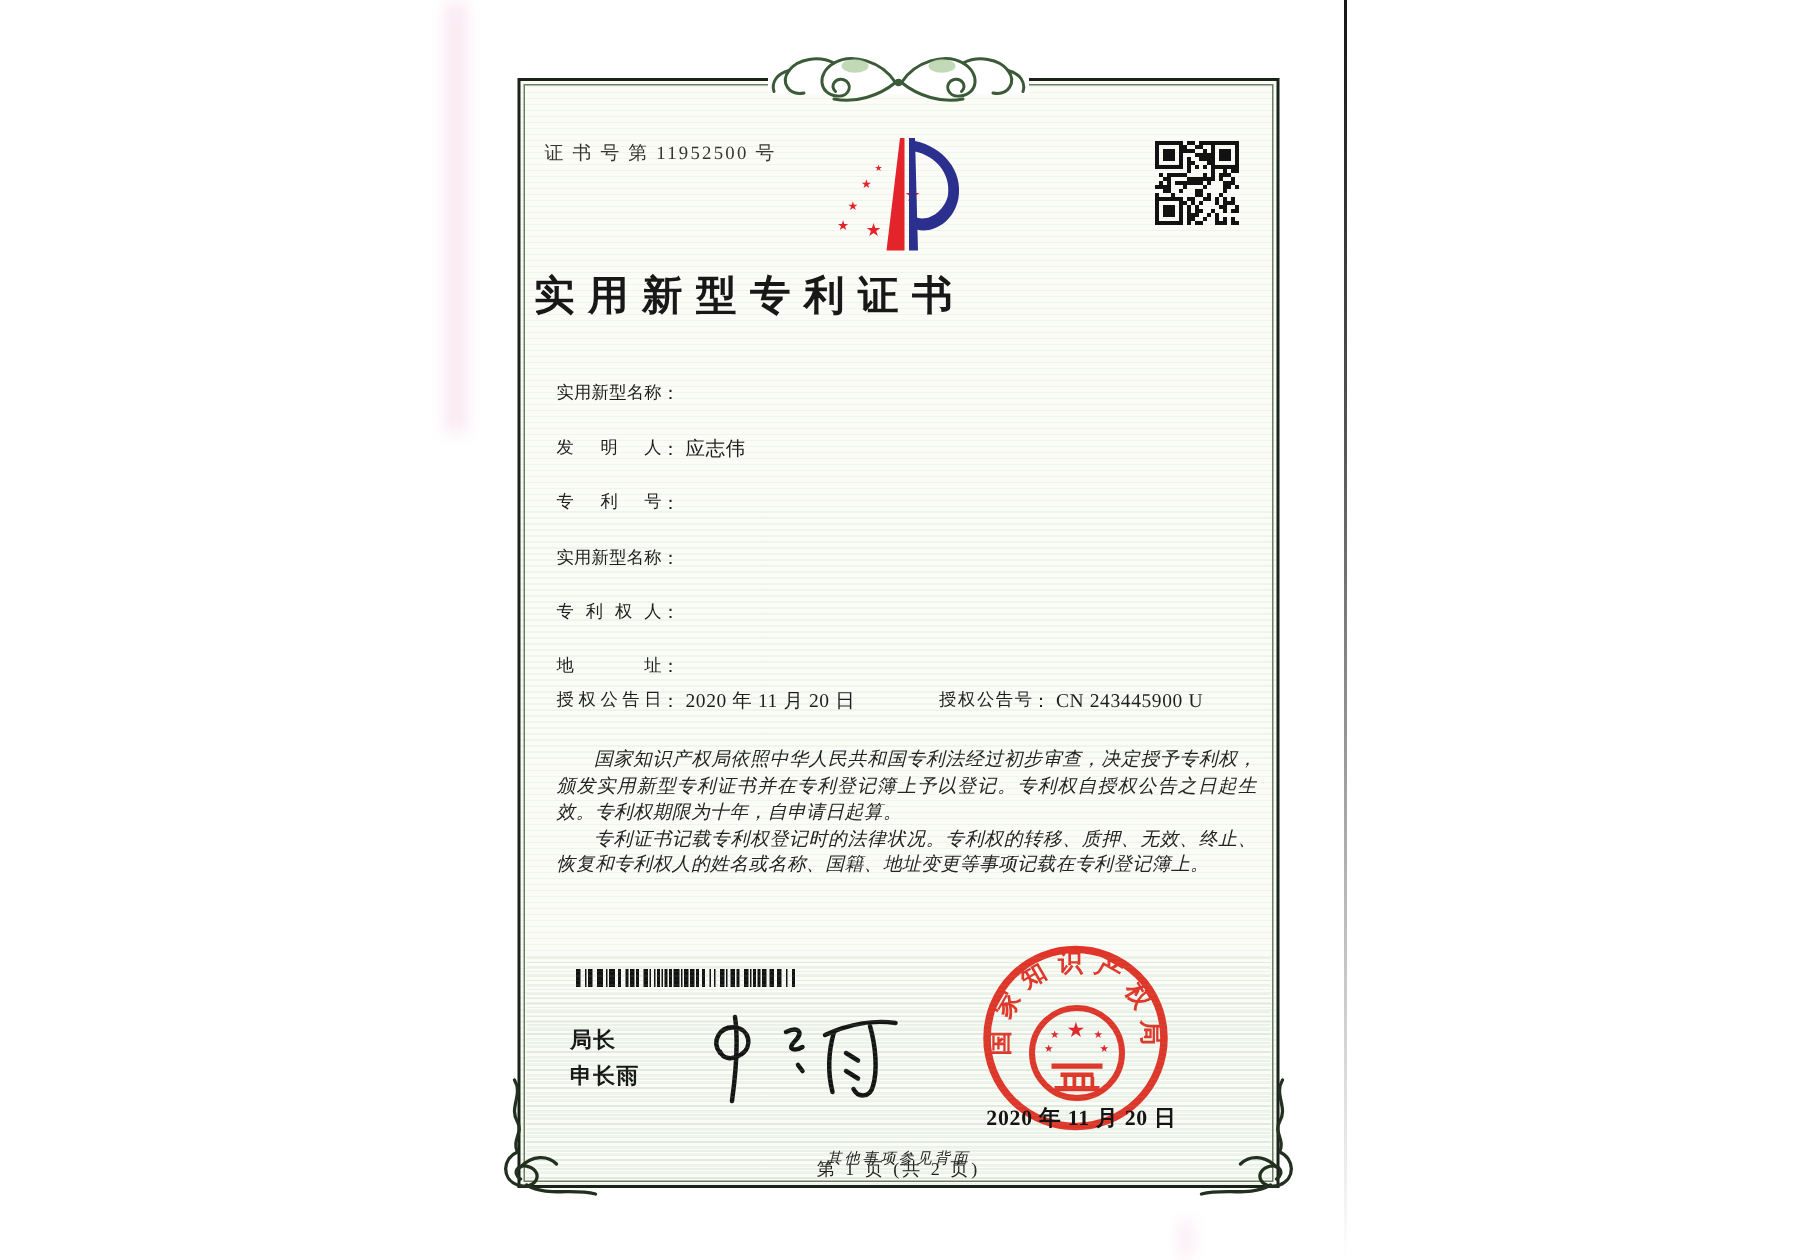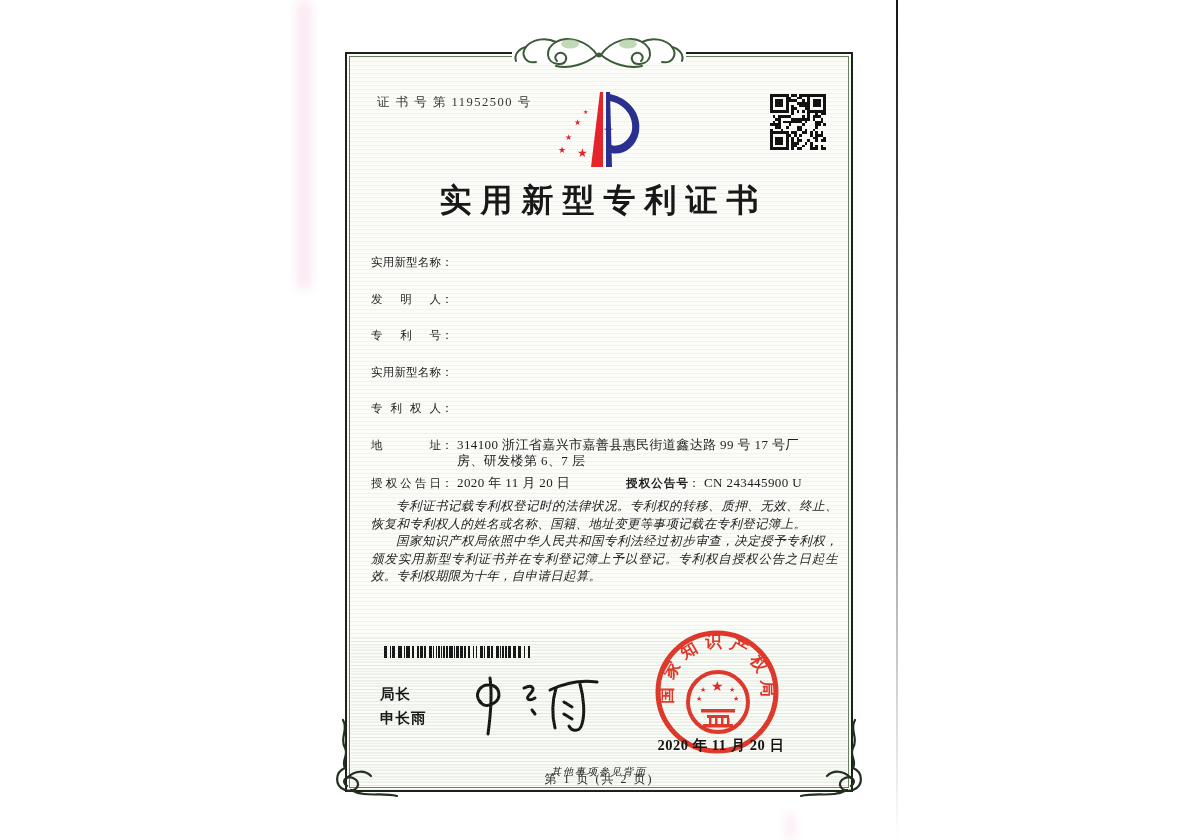--- a/index.html
+++ b/index.html
@@ -31,37 +31,37 @@
   .orn-top{position:absolute;left:50%;top:-21px;transform:translateX(-50%);width:190px;height:44px;z-index:3;}
   .orn-stroke{fill:none;stroke:var(--ornament-green,#3b5a37);stroke-width:2;stroke-linecap:round;}
   .ofill{fill:var(--ornament-light,#b7d2ac);opacity:.85;}
 
   .corner{position:absolute;width:64px;height:84px;z-index:3;}
   .corner path{fill:none;stroke:#22301f;stroke-width:2.2;stroke-linecap:round;}
   .cl{left:-12px;bottom:-12px;}
   .cr{right:-12px;bottom:-12px;transform:scaleX(-1);}
 
   
-  .certno{position:absolute;left:30px;top:40px;font-size:12.5px;letter-spacing:1.5px;color:#35352f;}
+  .certno{position:absolute;left:16px;top:40px;font-size:12.5px;letter-spacing:1.5px;color:#35352f;}
   .logo{position:absolute;left:207px;top:34px;width:95px;height:85px;}
   .qr{position:absolute;left:423px;top:40px;width:56px;height:56px;}
-  .title{position:absolute;left:0;right:0;top:125px;margin:0;text-align:center;
-    font-size:32px;font-weight:bold;letter-spacing:9px;text-indent:9px;color:#181818;font-family:Liberation Serif, serif;}
+  .title{position:absolute;left:0;right:0;top:125px;margin:0;
+    font-size:27px;font-weight:bold;letter-spacing:9px;text-indent:9px;color:#181818;font-family:Liberation Serif, serif;}
 
   
   .fields{position:absolute;left:24px;right:40px;top:200px;font-size:13px;line-height:16.5px;}
   .frow{display:flex;margin-bottom:20px;position:relative;}
   .flabel{flex:none;display:inline-block;width:70px;text-align:justify;text-align-last:justify;
     font-size:11.5px;letter-spacing:0;}
   .fcolon{flex:none;width:12px;font-size:12px;}
   .fvalue{flex:1;margin-left:4px;letter-spacing:.4px;}
-  .addr{margin-bottom:6px;}
+  .addr{margin-bottom:6px;font-family:Liberation Mono, monospace;}
   .addr .fvalue{max-width:360px;line-height:16px;}
   .grant2{position:absolute;left:255px;top:0;display:flex;}
-  .grant2 .flabel{width:62px;font-weight:bold;}
+  .grant2 .flabel{width:62px;}
 
   
   .paras{position:absolute;left:24px;right:13px;top:444px;font-size:12.5px;line-height:17.6px;
     font-style:italic;color:#232323;text-align:justify;}
   .paras p{margin:0;text-indent:2em;letter-spacing:.3px;}
 
   
   .barcode{position:absolute;left:37px;top:592px;width:146px;height:12px;}
   .signer{position:absolute;left:33px;top:628px;font-family:"Liberation Sans","DejaVu Sans",sans-serif;
     font-size:14.5px;font-weight:bold;color:#151515;line-height:24px;letter-spacing:1px;}
@@ -373,53 +373,53 @@
     <h1 class="title">实用新型专利证书</h1>
 
     <div class="fields">
       <div class="frow">
         <span class="flabel">实用新型名称</span>
           <span class="fcolon">：</span>
       </div>
       <div class="frow">
         <span class="flabel">发明人</span>
           <span class="fcolon">：</span>
+        <span class="fvalue">应志伟</span>
       </div>
       <div class="frow">
         <span class="flabel">专利号</span>
           <span class="fcolon">：</span>
       </div>
       <div class="frow">
         <span class="flabel">实用新型名称</span>
           <span class="fcolon">：</span>
       </div>
       <div class="frow">
         <span class="flabel">专利权人</span>
           <span class="fcolon">：</span>
       </div>
       <div class="frow addr">
         <span class="flabel">地址</span>
           <span class="fcolon">：</span>
-        <span class="fvalue">314100 浙江省嘉兴市嘉善县惠民街道鑫达路 99 号 17 号厂房、研发楼第 6、7 层</span>
       </div>
       <div class="frow">
         <span class="flabel">授权公告日</span>
           <span class="fcolon">：</span>
         <span class="fvalue">2020 年 11 月 20 日</span>
         <span class="grant2">
           <span class="flabel">授权公告号</span>
             <span class="fcolon">：</span>
           <span class="fvalue">CN 243445900 U</span>
         </span>
       </div>
     </div>
 
     <div class="paras">
+      <p>国家知识产权局依照中华人民共和国专利法经过初步审查，决定授予专利权，颁发实用新型专利证书并在专利登记簿上予以登记。专利权自授权公告之日起生效。专利权期限为十年，自申请日起算。</p>
       <p>专利证书记载专利权登记时的法律状况。专利权的转移、质押、无效、终止、恢复和专利权人的姓名或名称、国籍、地址变更等事项记载在专利登记簿上。</p>
-      <p>国家知识产权局依照中华人民共和国专利法经过初步审查，决定授予专利权，颁发实用新型专利证书并在专利登记簿上予以登记。专利权自授权公告之日起生效。专利权期限为十年，自申请日起算。</p>
     </div>
 
     <svg id="barcode" class="barcode" viewBox="0 0 146 12" preserveAspectRatio="none">
         <rect x="0" y="0" width="3" height="12"></rect>
         <rect x="6" y="0" width="1" height="12"></rect>
         <rect x="8" y="0" width="3" height="12"></rect>
         <rect x="14" y="0" width="4" height="12"></rect>
         <rect x="20" y="0" width="1" height="12"></rect>
         <rect x="22" y="0" width="4" height="12"></rect>
         <rect x="28" y="0" width="2" height="12"></rect>

